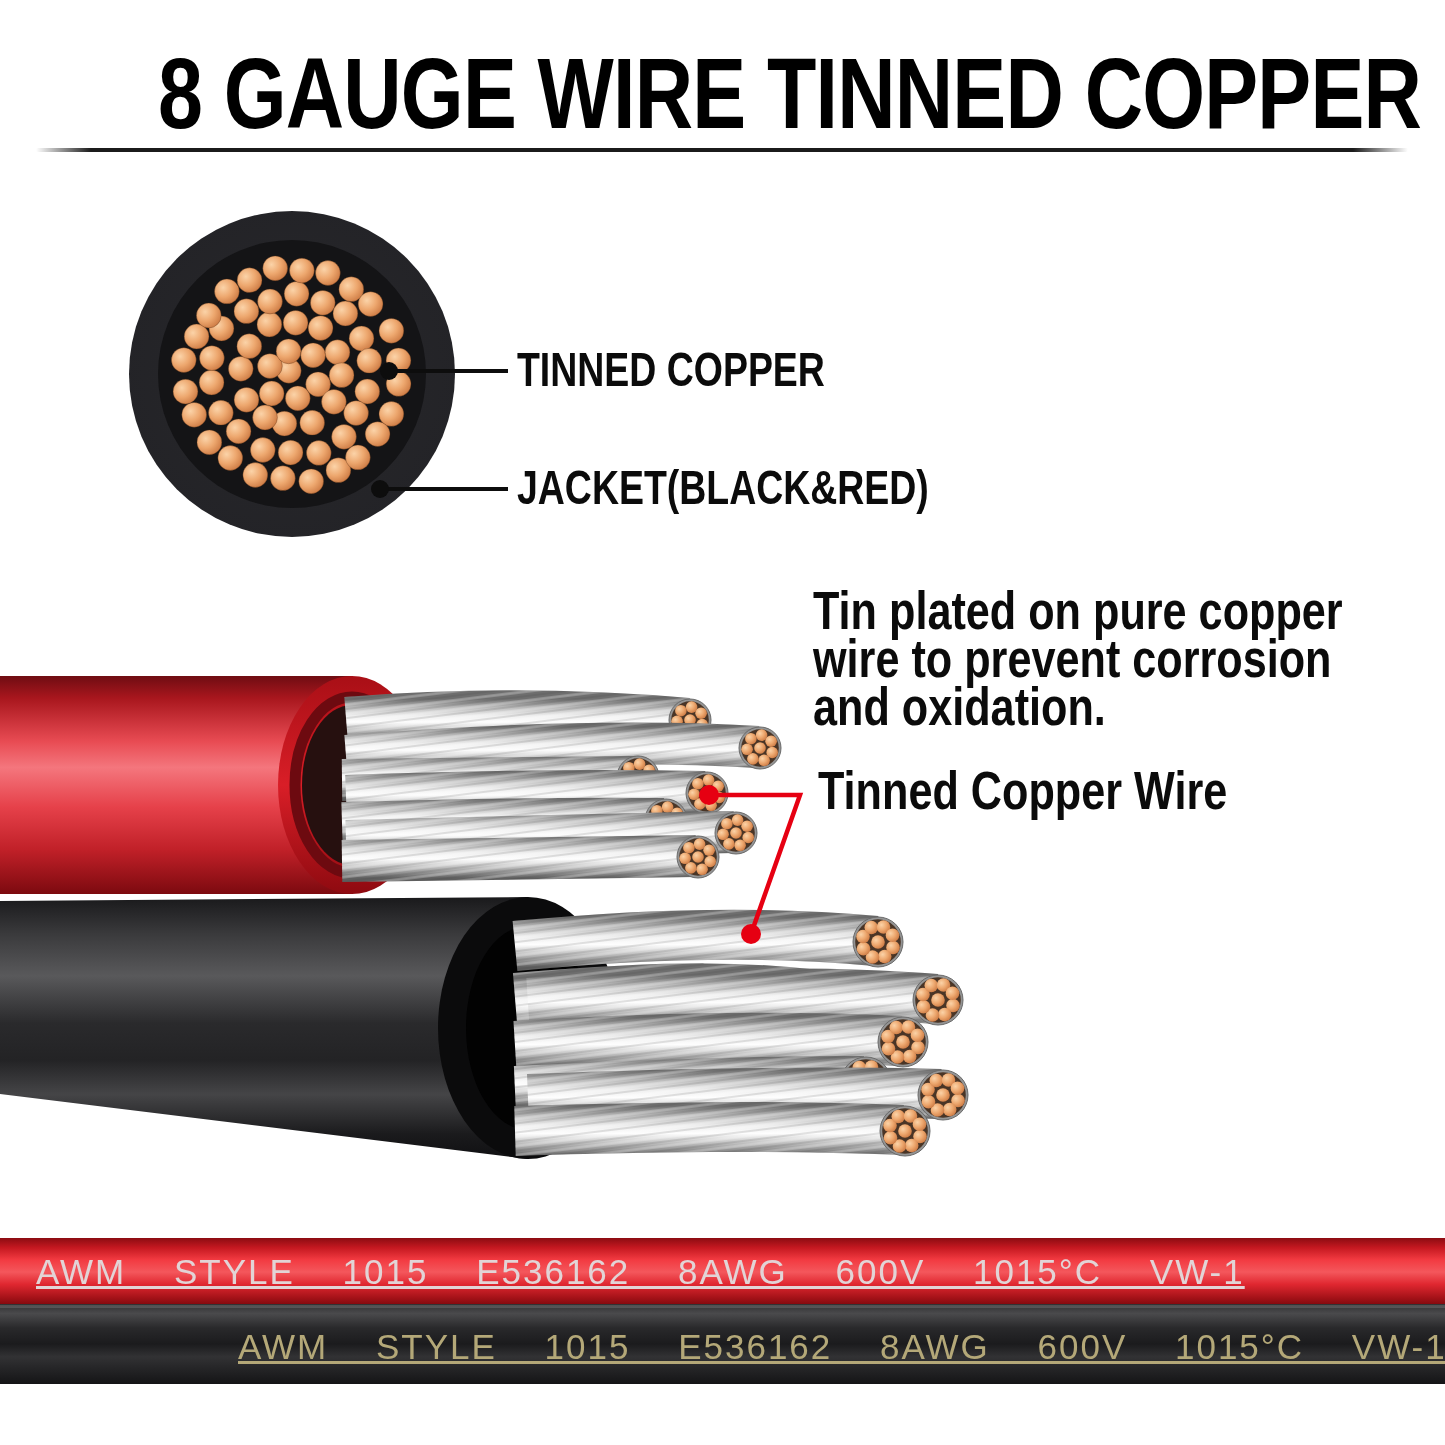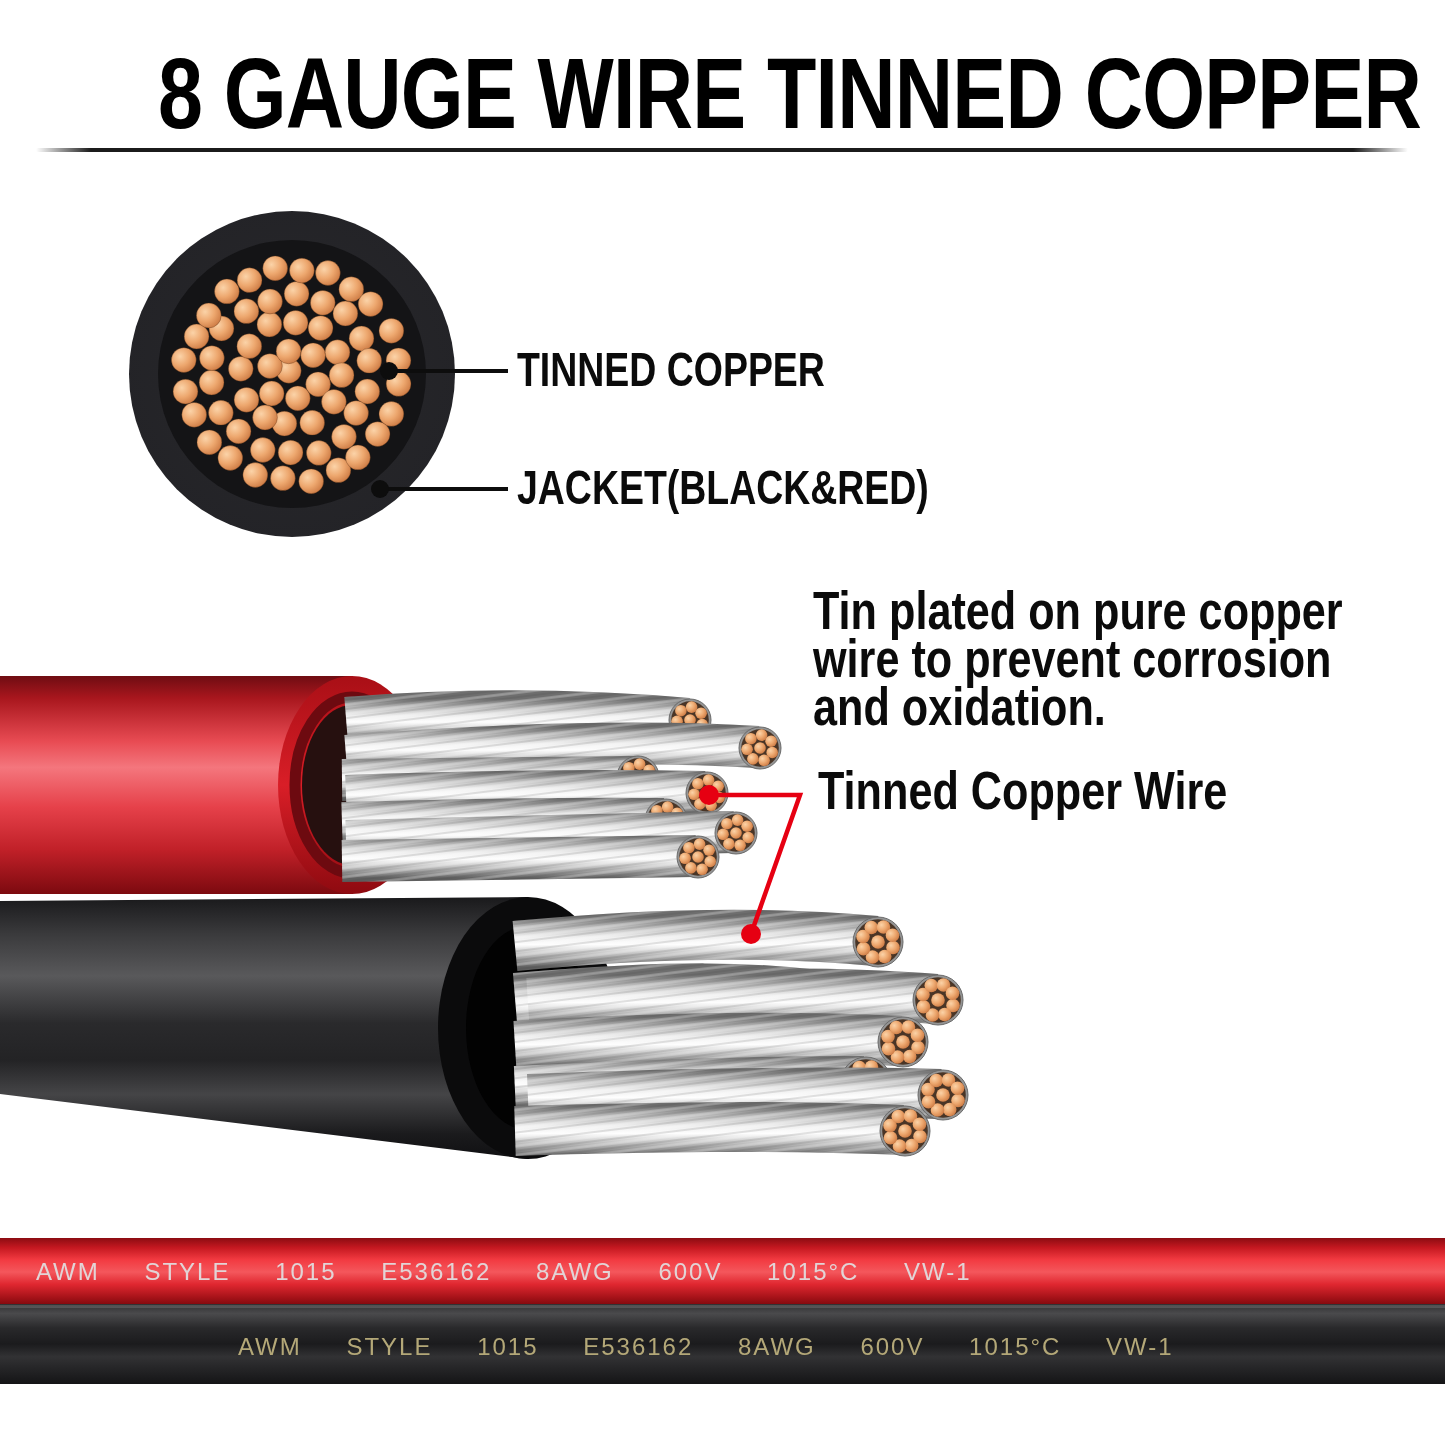--- a/index.html
+++ b/index.html
@@ -12,22 +12,22 @@
   .rule{position:absolute;top:148px;left:36px;width:1372px;height:4px;border-radius:2px;
         background:linear-gradient(90deg,rgba(25,25,25,0),#1b1b1b 4%,#1b1b1b 96%,rgba(25,25,25,0));}
   .callout-label{position:absolute;font-weight:700;color:#0b0b0b;white-space:nowrap;
         font-size:48px;transform:scaleX(.78);transform-origin:0 50%;line-height:48px;}
   #lbl-strand{left:517px;top:346px;}
   #lbl-jacket{left:517px;top:464px;}
   .desc{position:absolute;left:813px;top:586px;font-size:54px;font-weight:700;color:#0b0b0b;
         line-height:48px;white-space:nowrap;transform:scaleX(.80);transform-origin:0 0;}
   .tcw-label{position:absolute;left:818px;top:764px;font-size:54px;font-weight:700;color:#0b0b0b;
         white-space:nowrap;transform:scaleX(.80);transform-origin:0 0;line-height:52px;}
-  .print{position:absolute;font-size:24px;font-weight:400;letter-spacing:2px;word-spacing:36px;
-         white-space:nowrap;line-height:35px;}
+  .print{position:absolute;font-size:35px;font-weight:400;letter-spacing:2px;word-spacing:36px;
+         white-space:nowrap;line-height:35px;text-decoration:underline;}
   #print-red{left:36px;top:1254px;color:#e2d4d6;}
   #print-black{left:238px;top:1329px;color:#b4a878;}
 </style>
 </head>
 <body>
 
 <div class="stage">
 
   <svg id="scene" viewBox="0 0 1445 1445">
     <defs>

